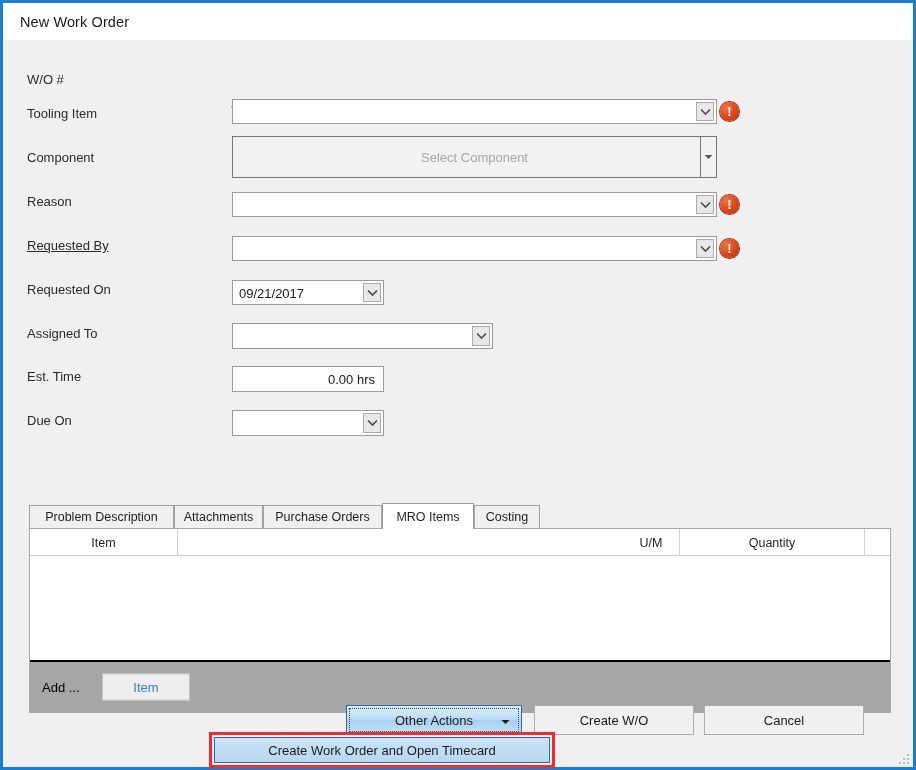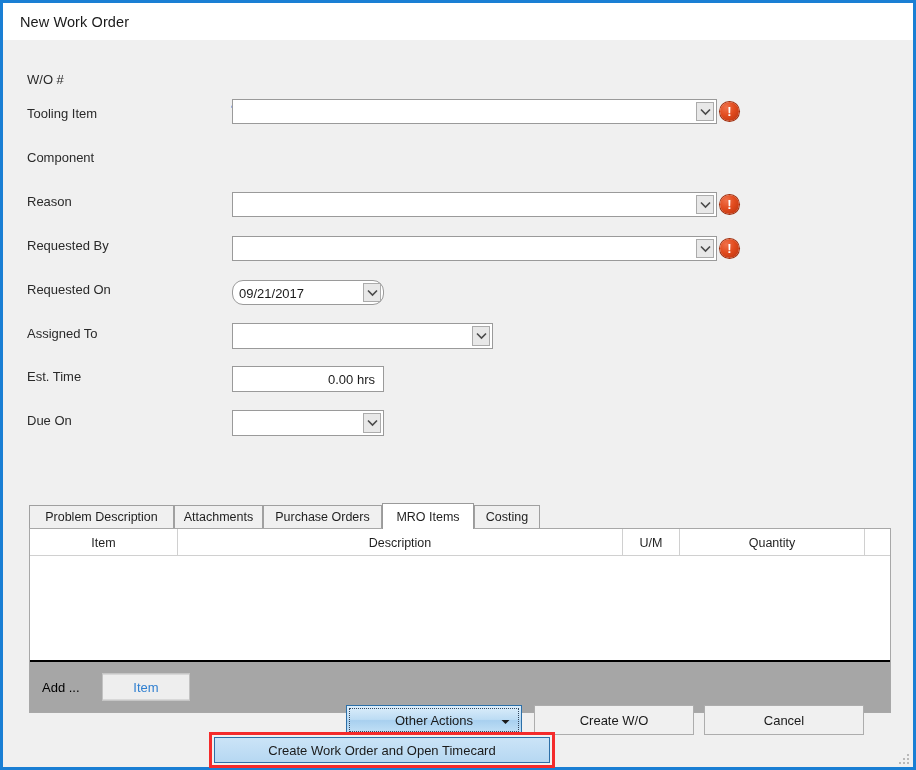--- a/index.html
+++ b/index.html
@@ -349,49 +349,57 @@
         <svg width="11" height="8" viewBox="0 0 11 8">
             <path d="M1 1.5 L5.5 6 L10 1.5" fill="none" stroke="#4a4a4a" stroke-width="1.6"></path>
           </svg>
       </div>
     </div>
     <div class="err-icon" style="left:717px; top:62px;">
       <span>!</span>
     </div>
 
     <div class="field-label" style="left:24px; top:110px;">Component</div>
+    <div class="ctl flat-gray" style="left:229px; top:96px; width:485px; height:42px;">
+      <div class="ctl-text center-ph">Select Component</div>
+      <div class="picker-btn">
+        <svg width="9" height="6" viewBox="0 0 9 6">
+            <path d="M0.6 1 L4.5 5 L8.4 1" fill="#555" stroke="none"></path>
+          </svg>
+      </div>
+    </div>
 
     <div class="field-label" style="left:24px; top:154px;">Reason</div>
     <div class="ctl" style="left:229px; top:152px; width:485px; height:25px;">
       <div class="ctl-text"></div>
       <div class="combo-btn">
         <svg width="11" height="8" viewBox="0 0 11 8">
             <path d="M1 1.5 L5.5 6 L10 1.5" fill="none" stroke="#4a4a4a" stroke-width="1.6"></path>
           </svg>
       </div>
     </div>
     <div class="err-icon" style="left:717px; top:155px;">
       <span>!</span>
     </div>
 
-    <div class="field-label" style="left:24px; top:198px;">Requested By</div>
+    <div class="field-label" style="left:24px; top:198px;text-decoration:underline;">Requested By</div>
     <div class="ctl" style="left:229px; top:196px; width:485px; height:25px;">
       <div class="ctl-text"></div>
       <div class="combo-btn">
         <svg width="11" height="8" viewBox="0 0 11 8">
             <path d="M1 1.5 L5.5 6 L10 1.5" fill="none" stroke="#4a4a4a" stroke-width="1.6"></path>
           </svg>
       </div>
     </div>
     <div class="err-icon" style="left:717px; top:199px;">
       <span>!</span>
     </div>
 
     <div class="field-label" style="left:24px; top:242px;">Requested On</div>
-    <div class="ctl" style="left:229px; top:240px; width:152px; height:25px;border-radius:11px;">
+    <div class="ctl" style="left:229px; top:240px; width:152px; height:25px;">
       <div class="ctl-text">09/21/2017</div>
       <div class="combo-btn">
         <svg width="11" height="8" viewBox="0 0 11 8">
             <path d="M1 1.5 L5.5 6 L10 1.5" fill="none" stroke="#4a4a4a" stroke-width="1.6"></path>
           </svg>
       </div>
     </div>
 
     <div class="field-label" style="left:24px; top:286px;">Assigned To</div>
     <div class="ctl" style="left:229px; top:283px; width:261px; height:26px;">
@@ -434,23 +442,20 @@
       <div class="tab" style="left:445px; width:66px;">
         <span>Costing</span>
       </div>
     </div>
 
     <div class="grid-panel">
 
       <div class="grid-header">
         <div class="gh-cell" style="left:0px; width:148px;">
           <span>Item</span>
-        </div>
-        <div class="gh-cell" style="left:148px; width:445px;">
-          <span>Description</span>
         </div>
         <div class="gh-cell" style="left:593px; width:57px;">
           <span>U/M</span>
         </div>
         <div class="gh-cell" style="left:650px; width:185px;">
           <span>Quantity</span>
         </div>
         <div class="gh-cell" style="left:835px; width:25px; border-right:none;">
           <span></span>
         </div>

